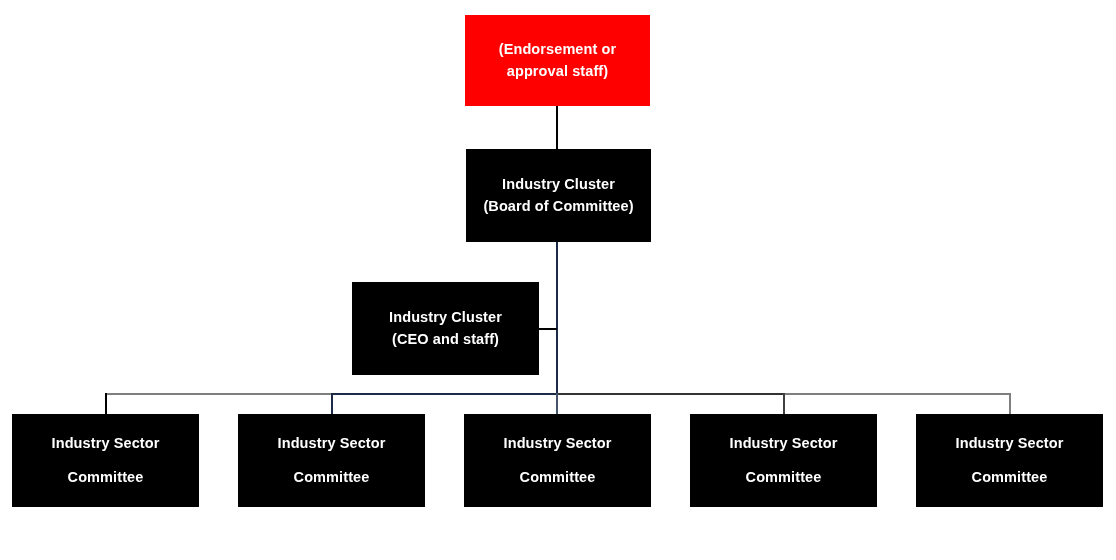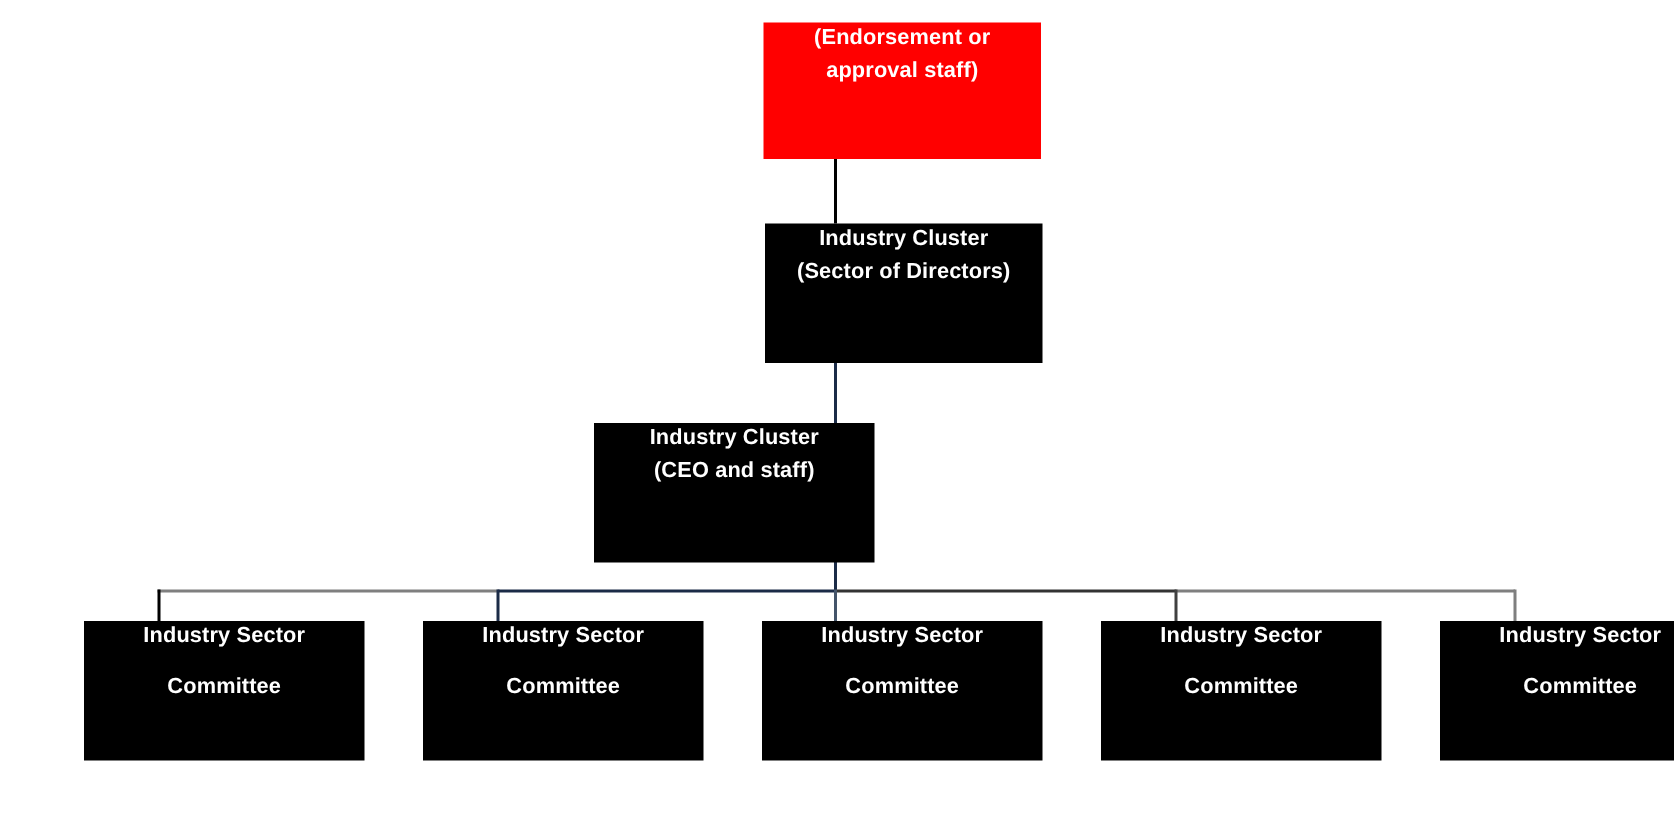--- a/index.html
+++ b/index.html
@@ -13,27 +13,27 @@
     height: 560px;
     background: #ffffff;
     overflow: hidden;
     font-family: "Liberation Sans", sans-serif;
   }
   .node {
     position: absolute;
     display: flex;
     flex-direction: column;
     align-items: center;
+    justify-content: center;
     text-align: center;
     color: #ffffff;
     font-size: 14.5px;
     font-weight: 700;
     line-height: 21.5px;
     letter-spacing: 0.1px;
-    margin-left: 44px;
   }
   .node span { display: block; white-space: nowrap; }
 
   .node-endorsement { left: 465px; top: 15px;  width: 185px; height: 91px; background: #ff0000; }
   .node-board       { left: 466px; top: 149px; width: 185px; height: 93px; background: #000000; }
   .node-ceo         { left: 352px; top: 282px; width: 187px; height: 93px; background: #000000; }
 
   .node-committee   { top: 414px; width: 187px; height: 93px; background: #000000; gap: 12px; }
   .c1 { left: 12px; }
   .c2 { left: 238px; }
@@ -87,21 +87,21 @@
   <div class="line drop drop-4" style="background: rgb(64, 64, 64);"></div>
   <div class="line drop drop-5" style="background: rgb(127, 127, 127);"></div>
 
   <div class="node node-endorsement" style="background: rgb(255, 0, 0); color: rgb(255, 255, 255);">
     <span>(Endorsement or</span>
     <span>approval staff)</span>
   </div>
 
   <div class="node node-board" style="background: rgb(0, 0, 0); color: rgb(255, 255, 255);">
     <span>Industry Cluster</span>
-    <span>(Sector of Directors)</span>
+    <span>(Board of Committee)</span>
   </div>
 
   <div class="node node-ceo" style="background: rgb(0, 0, 0); color: rgb(255, 255, 255);">
     <span>Industry Cluster</span>
     <span>(CEO and staff)</span>
   </div>
 
   <div class="node node-committee c1" style="background: rgb(0, 0, 0); color: rgb(255, 255, 255);">
     <span>Industry Sector</span>
     <span>Committee</span>

